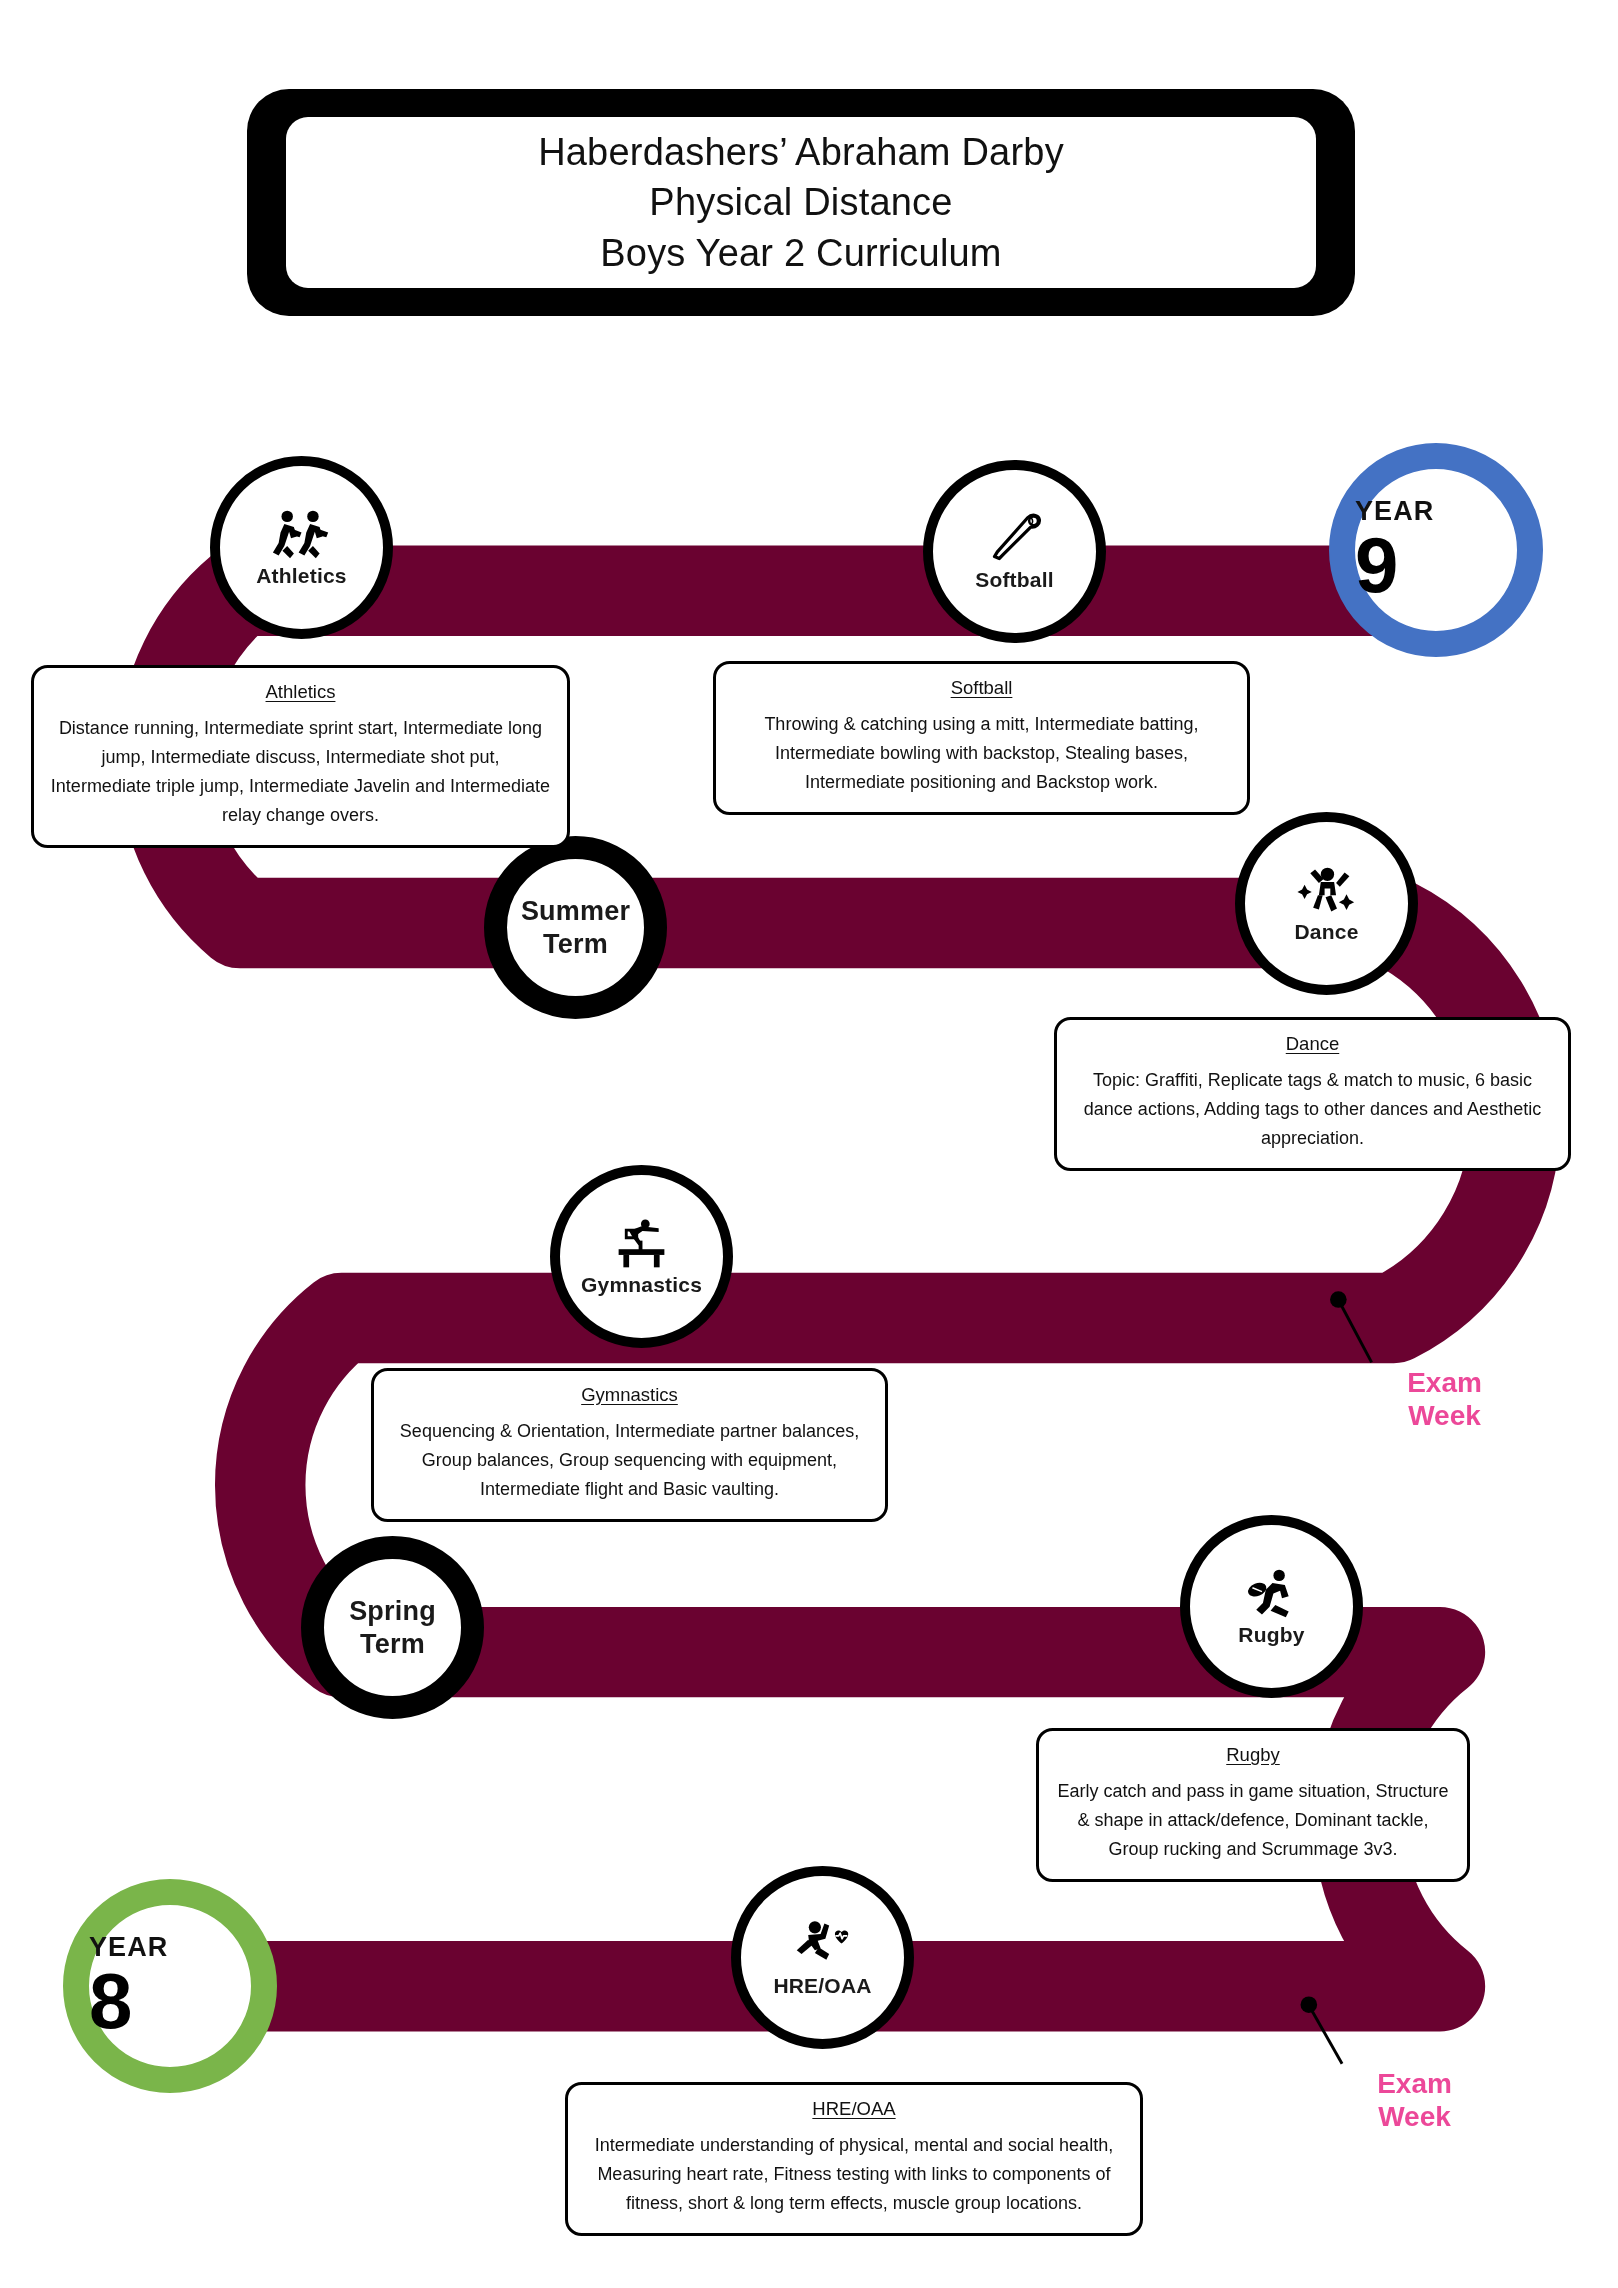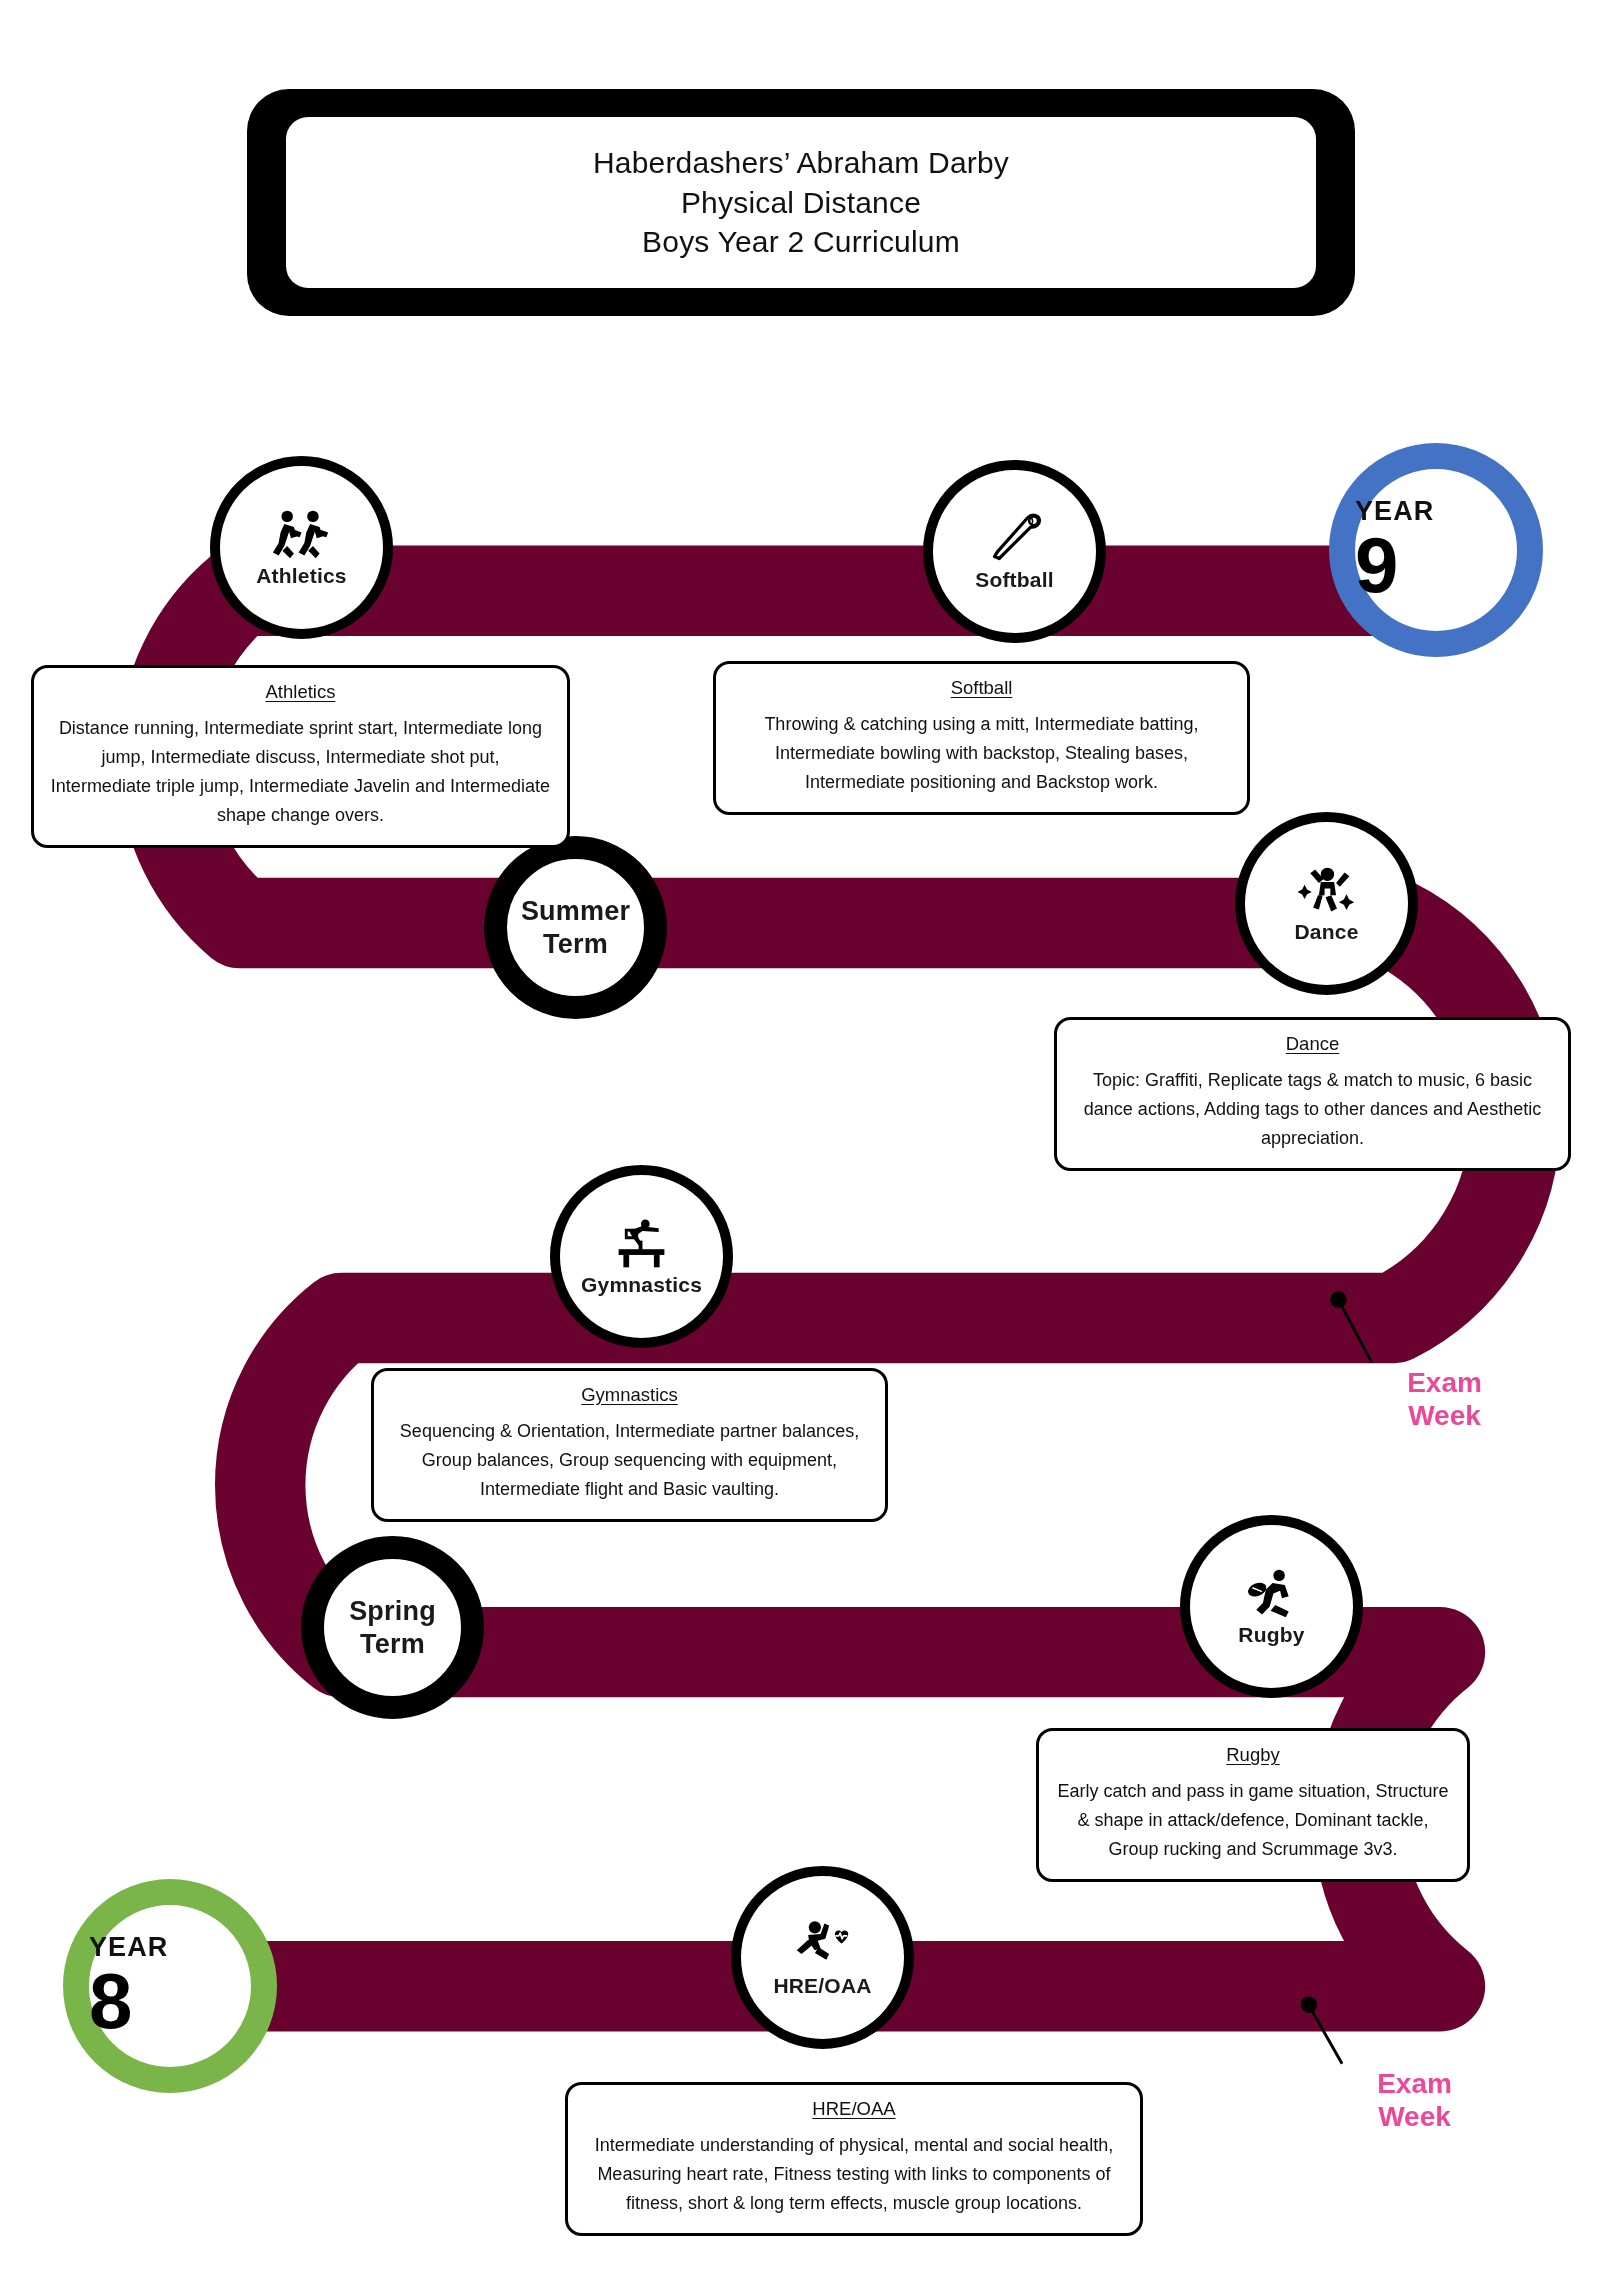--- a/index.html
+++ b/index.html
@@ -29,21 +29,21 @@
   }
   .title-inner{
     width:100%;height:100%;
     background:#ffffff;
     border-radius:22px;
     display:flex;flex-direction:column;
     align-items:center;justify-content:center;
     box-sizing:border-box;
   }
   .title-line{
-    font-size:30px;
+    font-size:38px;
     line-height:1.32;
     letter-spacing:0.2px;
     color:#111;
     white-space:nowrap;
   }
 
   
   .node{
     position:absolute;
     border-radius:50%;
@@ -259,21 +259,21 @@
     <span class="nlabel">Term</span>
   </div>
 
   <div class="node term" style="left:301px;top:1536px;">
     <span class="nlabel">Spring</span>
     <span class="nlabel">Term</span>
   </div>
 
   <div class="dbox" style="left:31px;top:665px;width:539px;">
     <span class="dhead">Athletics</span>
-    <span class="dbody">Distance running, Intermediate sprint start, Intermediate long jump, Intermediate  discuss, Intermediate  shot put, Intermediate triple jump, Intermediate  Javelin and Intermediate shape change overs.</span>
+    <span class="dbody">Distance running, Intermediate sprint start, Intermediate long jump, Intermediate  discuss, Intermediate  shot put, Intermediate triple jump, Intermediate  Javelin and Intermediate relay change overs.</span>
   </div>
 
   <div class="dbox" style="left:713px;top:661px;width:537px;">
     <span class="dhead">Softball</span>
     <span class="dbody">Throwing &amp; catching using a mitt, Intermediate batting, Intermediate bowling with backstop, Stealing bases, Intermediate positioning and Backstop work.</span>
   </div>
 
   <div class="dbox" style="left:1054px;top:1017px;width:517px;">
     <span class="dhead">Dance</span>
     <span class="dbody">Topic: Graffiti, Replicate tags &amp; match to music, 6 basic dance actions, Adding tags to other dances and Aesthetic appreciation.</span>

